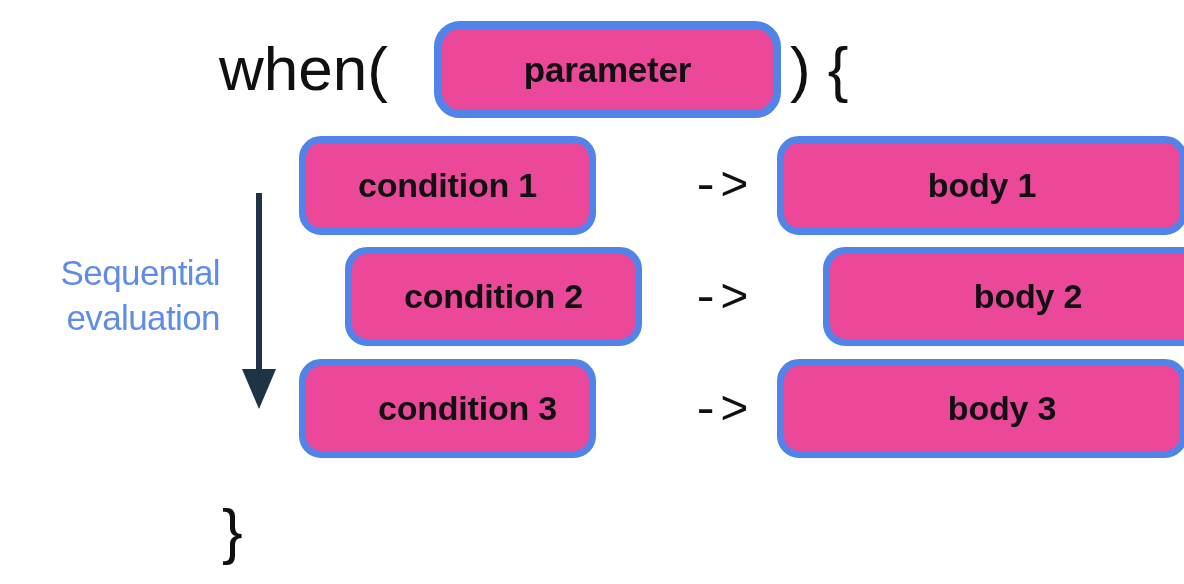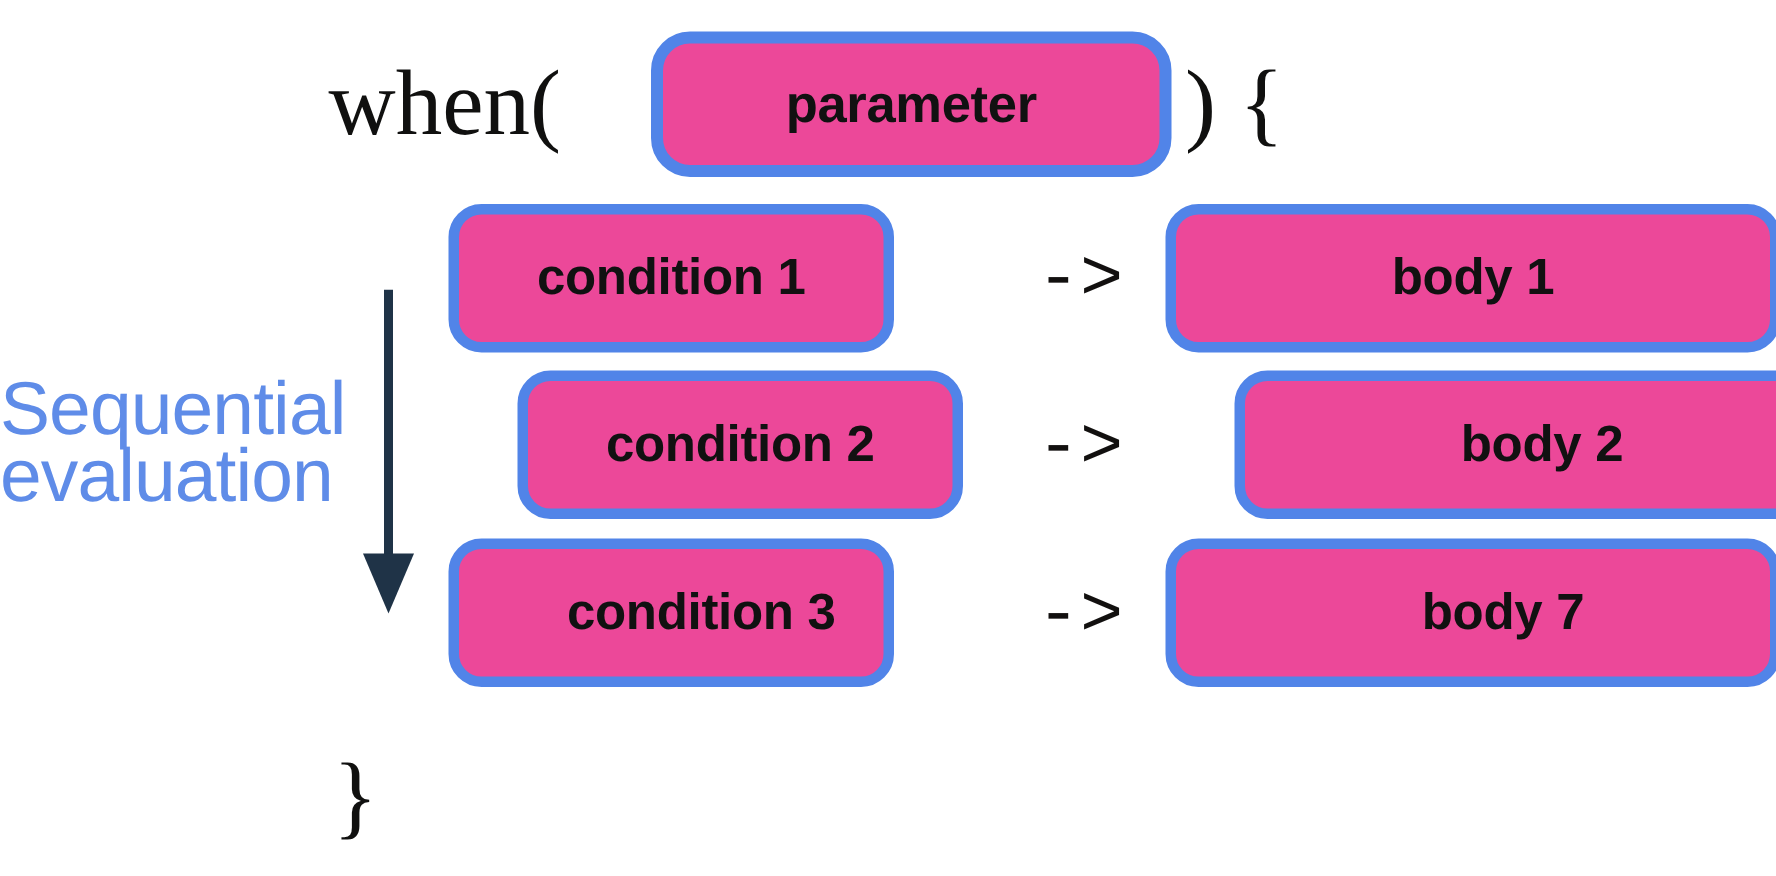--- a/index.html
+++ b/index.html
@@ -14,21 +14,21 @@
     height: 584px;
     background: #ffffff;
     overflow: hidden;
     font-family: "Liberation Sans", sans-serif;
     -webkit-font-smoothing: antialiased;
   }
 
   
   .code-token {
     position: absolute;
-    font-family: Liberation Serif, serif;
+    font-family: Liberation Sans, sans-serif;
     font-weight: 400;
     font-size: 62px;
     line-height: 1;
     color: #10100f;
     white-space: pre;
   }
   #kw-when   { left: 219px; top: 38px; }
   #paren-close-brace { left: 790px; top: 38px; }
   #brace-close { left: 222px; top: 500px; }
 
@@ -89,25 +89,25 @@
   .arrow-y-0 { top: 163px; }
   .arrow-y-1 { top: 275px; }
   .arrow-y-2 { top: 387px; }
 
   
   #seq-caption {
     position: absolute;
     left: 0px;
     top: 250px;
     width: 220px;
-    text-align: center;
+    text-align: right;
     color: #5f8ce8;
     font-family: "Liberation Sans", sans-serif;
     font-weight: 400;
-    font-size: 50px;
+    font-size: 35px;
     line-height: 45px;
     letter-spacing: -0.6px;
   }
   #seq-caption .cap-line { display: block; }
 
   
   #seq-arrow {
     position: absolute;
     left: 236px;
     top: 193px;
@@ -157,18 +157,18 @@
   <div class="mono-arrow arrow-y-1">-&gt;</div>
   <div class="rbox row-box body-box row-y-1">
     <span class="rbox-label">body 2</span>
   </div>
 
   <div class="rbox row-box cond-box row-y-2">
     <span class="rbox-label">condition 3</span>
   </div>
   <div class="mono-arrow arrow-y-2">-&gt;</div>
   <div class="rbox row-box body-box row-y-2">
-    <span class="rbox-label">body 7</span>
+    <span class="rbox-label">body 3</span>
   </div>
 
   <div id="brace-close" class="code-token">}</div>
 
 </div>
 
 </body></html>

